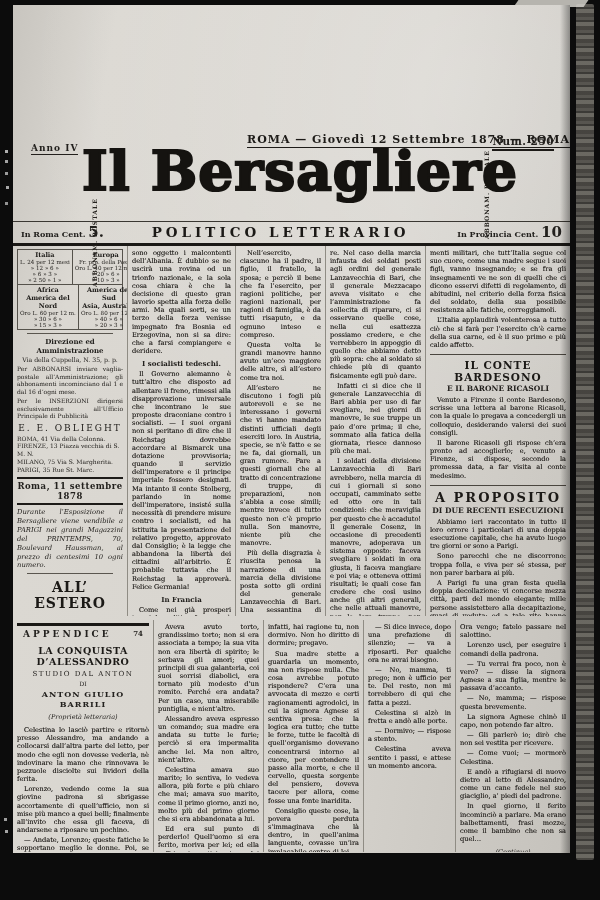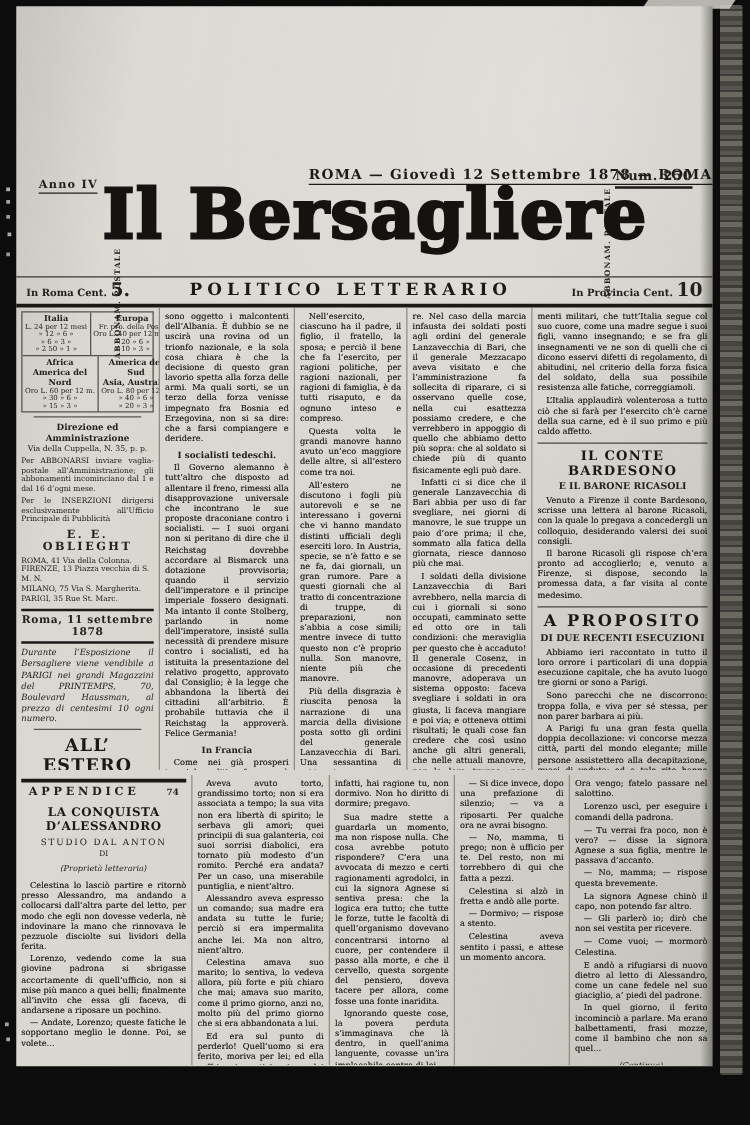--- a/index.html
+++ b/index.html
@@ -90,21 +90,21 @@
   .rates{border:1px solid #55524b;font-size:5.6px;margin:0 0 2px;}
   .rrow{display:flex;}
   .rcell{flex:1;padding:1px 2px;text-align:center;}
   .rcell + .rcell{border-left:1px solid #55524b;}
   .rrow + .rrow{border-top:1px solid #55524b;}
   .rhead{font-weight:bold;font-size:6.5px;}
   .rline{white-space:nowrap;}
   .dir-h{font-size:7px;font-weight:bold;text-align:center;margin:3px 0 1px;}
   .dir-a{font-size:6.2px;text-align:center;margin:0 0 2px;}
   .fineprint{font-size:6px;line-height:1.25;text-align:justify;margin:0 0 2px;}
-  .obliecht{font-size:9px;font-weight:bold;text-align:center;letter-spacing:2px;margin:3px 0 2px;}
+  .obliecht{font-size:9px;font-weight:normal;text-align:center;letter-spacing:2px;margin:3px 0 2px;}
   .addr{font-size:6px;line-height:1.3;}
   .dateband{
     border-top:2px solid #1d1b18;border-bottom:2px solid #1d1b18;
     text-align:center;font-size:8.5px;font-weight:bold;padding:2px 0;margin:4px 0 3px;letter-spacing:.5px;
   }
   .notice{font-size:6.8px;font-style:italic;line-height:1.3;text-align:justify;margin:0 0 3px;}
   
   .app-band{
     border-top:3px solid #1a1815;display:flex;justify-content:space-between;
     padding:3px 6px 2px;font-weight:bold;
@@ -243,39 +243,40 @@
 
     <div class="tcol b1">
       <div class="app-band">
         <span class="lbl">APPENDICE</span>
         <span class="num">74</span>
       </div>
       <div class="feu-head">
         <div class="feu-title">LA CONQUISTA D’ALESSANDRO</div>
         <div class="feu-sub">STUDIO DAL ANTON</div>
         <div class="feu-di">DI</div>
+        <div class="feu-auth">ANTON GIULIO BARRILI</div>
         <div class="feu-rights">(Proprietà letteraria)</div>
       </div>
       <p class="bt">Celestina lo lasciò partire e ritornò presso Alessandro, ma andando a collocarsi dall’altra parte del letto, per modo che egli non dovesse vederla, nè indovinare la mano che rinnovava le pezzuole disciolte sui lividori della ferita.</p>
       <p class="bt">Lorenzo, vedendo come la sua giovine padrona si sbrigasse accortamente di quell’ufficio, non si mise più manco a quei belli; finalmente all’invito che essa gli faceva, di andarsene a riposare un pochino.</p>
       <p class="bt">— Andate, Lorenzo; queste fatiche le sopportano meglio le donne. Poi, se volete…</p>
     </div>
 
     <div class="tcol b2">
       <p class="bt">Aveva avuto torto, grandissimo torto; non si era associata a tempo; la sua vita non era libertà di spirito; le serbava gli amori; quei principii di sua galanteria, coi suoi sorrisi diabolici, era tornato più modesto d’un romito. Perché era andata? Per un caso, una miserabile puntiglia, e nient’altro.</p>
       <p class="bt">Alessandro aveva espresso un comando; sua madre era andata su tutte le furie; perciò si era impermalita anche lei. Ma non altro, nient’altro.</p>
       <p class="bt">Celestina amava suo marito; lo sentiva, lo vedeva allora, più forte e più chiaro che mai; amava suo marito, come il primo giorno, anzi no, molto più del primo giorno che si era abbandonata a lui.</p>
       <p class="bt">Ed era sul punto di perderlo! Quell’uomo si era ferito, moriva per lei; ed ella soffriva in anticipazione dei torti; poveretta, non aveva saputo aprirgli l’animo; l’atto di poca amorevolezza era andato al cuore, ed egli aveva perdonato con lei.</p>
 
     </div>
 
     <div class="tcol b3">
       <p class="bt noind">infatti, hai ragione tu, non dormivo. Non ho diritto di dormire; pregavo.</p>
       <p class="bt">Sua madre stette a guardarla un momento, ma non rispose nulla. Che cosa avrebbe potuto rispondere? C’era una avvocata di mezzo e certi ragionamenti agrodolci, in cui la signora Agnese si sentiva presa: che la logica era tutto; che tutte le forze, tutte le facoltà di quell’organismo dovevano concentrarsi intorno al cuore, per contendere il passo alla morte, e che il cervello, questa sorgente del pensiero, doveva tacere per allora, come fosse una fonte inaridita.</p>
-      <p class="bt">Ignorando queste cose, la povera perduta s’immaginava che là dentro, in quell’anima languente, covasse un’ira implacabile contro di lei.</p>
+      <p class="bt">Consiglio queste cose, la povera perduta s’immaginava che là dentro, in quell’anima languente, covasse un’ira implacabile contro di lei.</p>
 
     </div>
 
     <div class="tcol b4">
       <p class="bt">— Si dice invece, dopo una prefazione di silenzio; — va a riposarti. Per qualche ora ne avrai bisogno.</p>
       <p class="bt">— No, mamma, ti prego; non è ufficio per te. Del resto, non mi torrebbero di qui che fatta a pezzi.</p>
       <p class="bt">Celestina si alzò in fretta e andò alle porte.</p>
       <p class="bt">— Dormivo; — rispose a stento.</p>
       <p class="bt">Celestina aveva sentito i passi, e attese un momento ancora.</p>
     </div>

